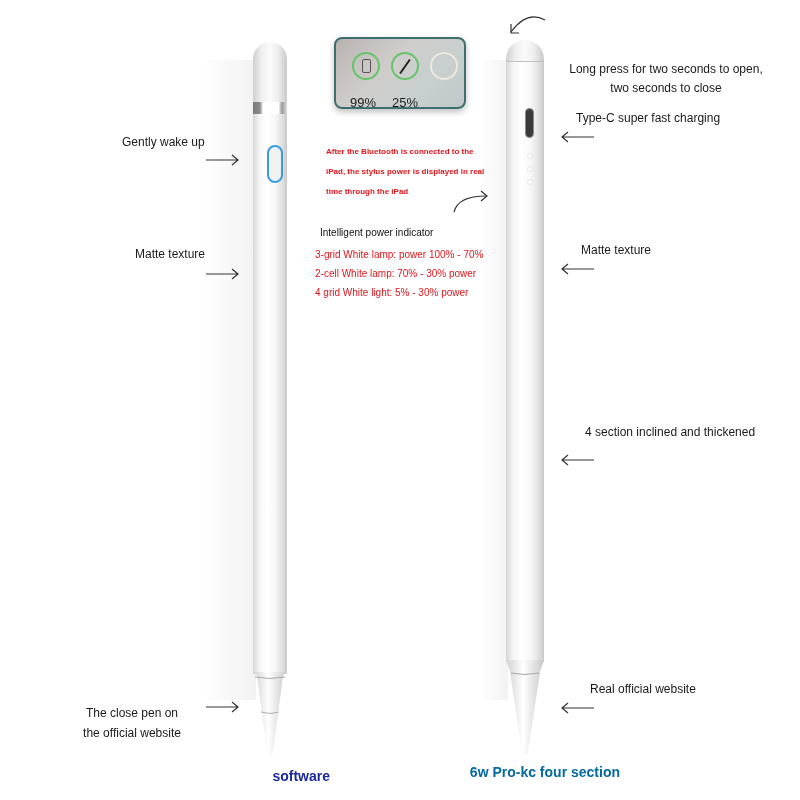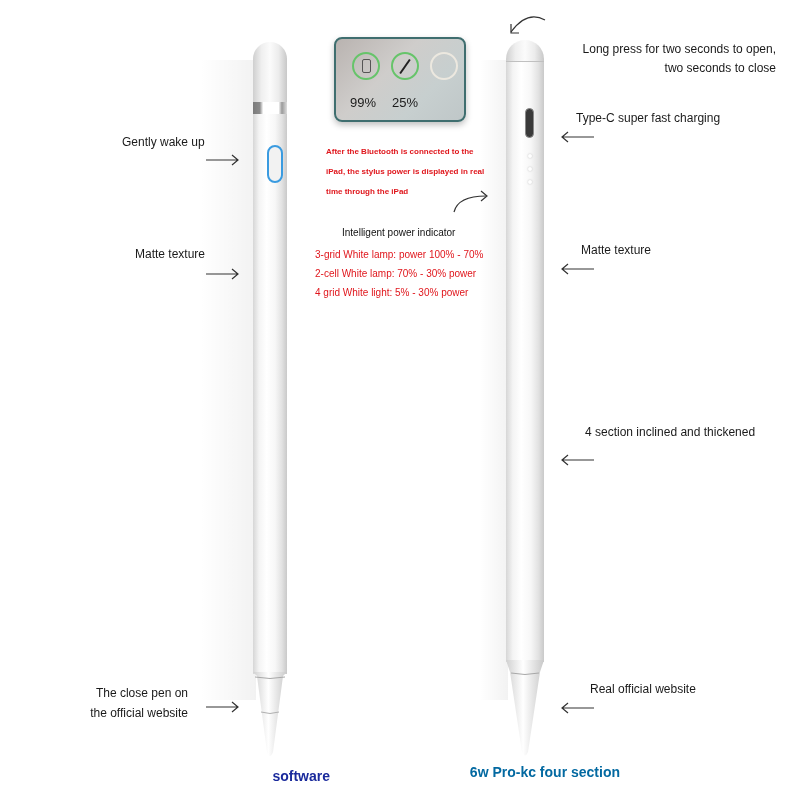--- a/index.html
+++ b/index.html
@@ -1,36 +1,36 @@
 <!DOCTYPE html>
 <html><head>
 <meta charset="utf-8">
 <style>
   * { margin:0; padding:0; box-sizing:border-box; }
   html, body { width:800px; height:800px; background:#ffffff; overflow:hidden; }
   body { position:relative; font-family:"Liberation Sans", "DejaVu Sans", sans-serif; color:#1a1a1a; }
   .abs { position:absolute; }
   .label { font-size:12px; color:#1a1a1a; white-space:nowrap; }
-  .label.center { text-align:right; }
+  .label.center { text-align:center;margin-top:20px; }
   .red { color:#e0161c; }
   .arrow { position:absolute; width:34px; height:12px; }
   
   .pen { position:absolute; }
   .pen-body {
     position:absolute;
     background:linear-gradient(90deg,#d6d6d6 0%,#f4f4f4 18%,#ffffff 40%,#f7f7f7 65%,#e2e2e2 85%,#c9c9c9 100%);
   }
   .pen-cap {
     position:absolute;
     border-radius:17px 17px 0 0;
     background:linear-gradient(90deg,#cfcfcf 0%,#efefef 25%,#fbfbfb 50%,#ececec 75%,#c8c8c8 100%);
   }
   .shadow-left { position:absolute; background:linear-gradient(90deg,rgba(0,0,0,0) 0%,rgba(0,0,0,0.05) 100%); }
   .battery-card {
-    position:absolute; left:334px; top:37px; width:132px; height:85px;
+    position:absolute; left:334px; top:37px; width:132px; height:72px;
     border-radius:8px;
     background:linear-gradient(135deg,#b9b3b0 0%,#cfcdcb 40%,#c7cfcf 70%,#bfc7c8 100%);
     border:2px solid #3f6e6f;
     box-shadow:0 3px 6px rgba(0,0,0,0.25);
   }
   .ring { position:absolute; width:28px; height:28px; border-radius:50%; border:2px solid #66c46a; }
   .ring.empty { border-color:#ece8df; }
   .pct { position:absolute; font-size:13px; color:#1b1b1b; }
   .footer-label { position:absolute; font-weight:bold; font-size:14px; text-align:right; white-space:nowrap; }
 </style>
@@ -98,21 +98,21 @@
   <div>After the Bluetooth is connected to the</div>
   <div>iPad, the stylus power is displayed in real</div>
   <div>time through the iPad</div>
 </div>
 
 <svg class="abs" style="left:452px;top:188px;" width="40" height="26" viewBox="0 0 40 26">
   <path d="M2,24 Q6,8 34,8" stroke="#333" stroke-width="1.2" fill="none"></path>
   <path d="M29,3 L35,8 L29,13" stroke="#333" stroke-width="1.2" fill="none"></path>
 </svg>
 
-<div class="abs" style="left:334px;top:227px;font-size:10px;color:#111;padding-left:8px;">Intelligent power indicator</div>
+<div class="abs" style="left:312px;top:227px;font-size:10px;color:#111;padding-left:8px;">Intelligent power indicator</div>
 <div class="abs red" style="left:315px;top:245px;font-size:10px;line-height:19px;">
   <div>3-grid White lamp: power 100% - 70%</div>
   <div>2-cell White lamp: 70% - 30% power</div>
   <div>4 grid White light: 5% - 30% power</div>
 </div>
 
 <div class="pen">
   <div class="shadow-left" style="left:480px;top:60px;width:28px;height:640px;"></div>
   <div class="pen-cap" style="left:506px;top:40px;width:38px;height:22px;border-radius:19px 19px 0 0;"></div>
   <div class="abs" style="left:506px;top:61px;width:38px;height:1px;background:#c0c0c0;"></div>

